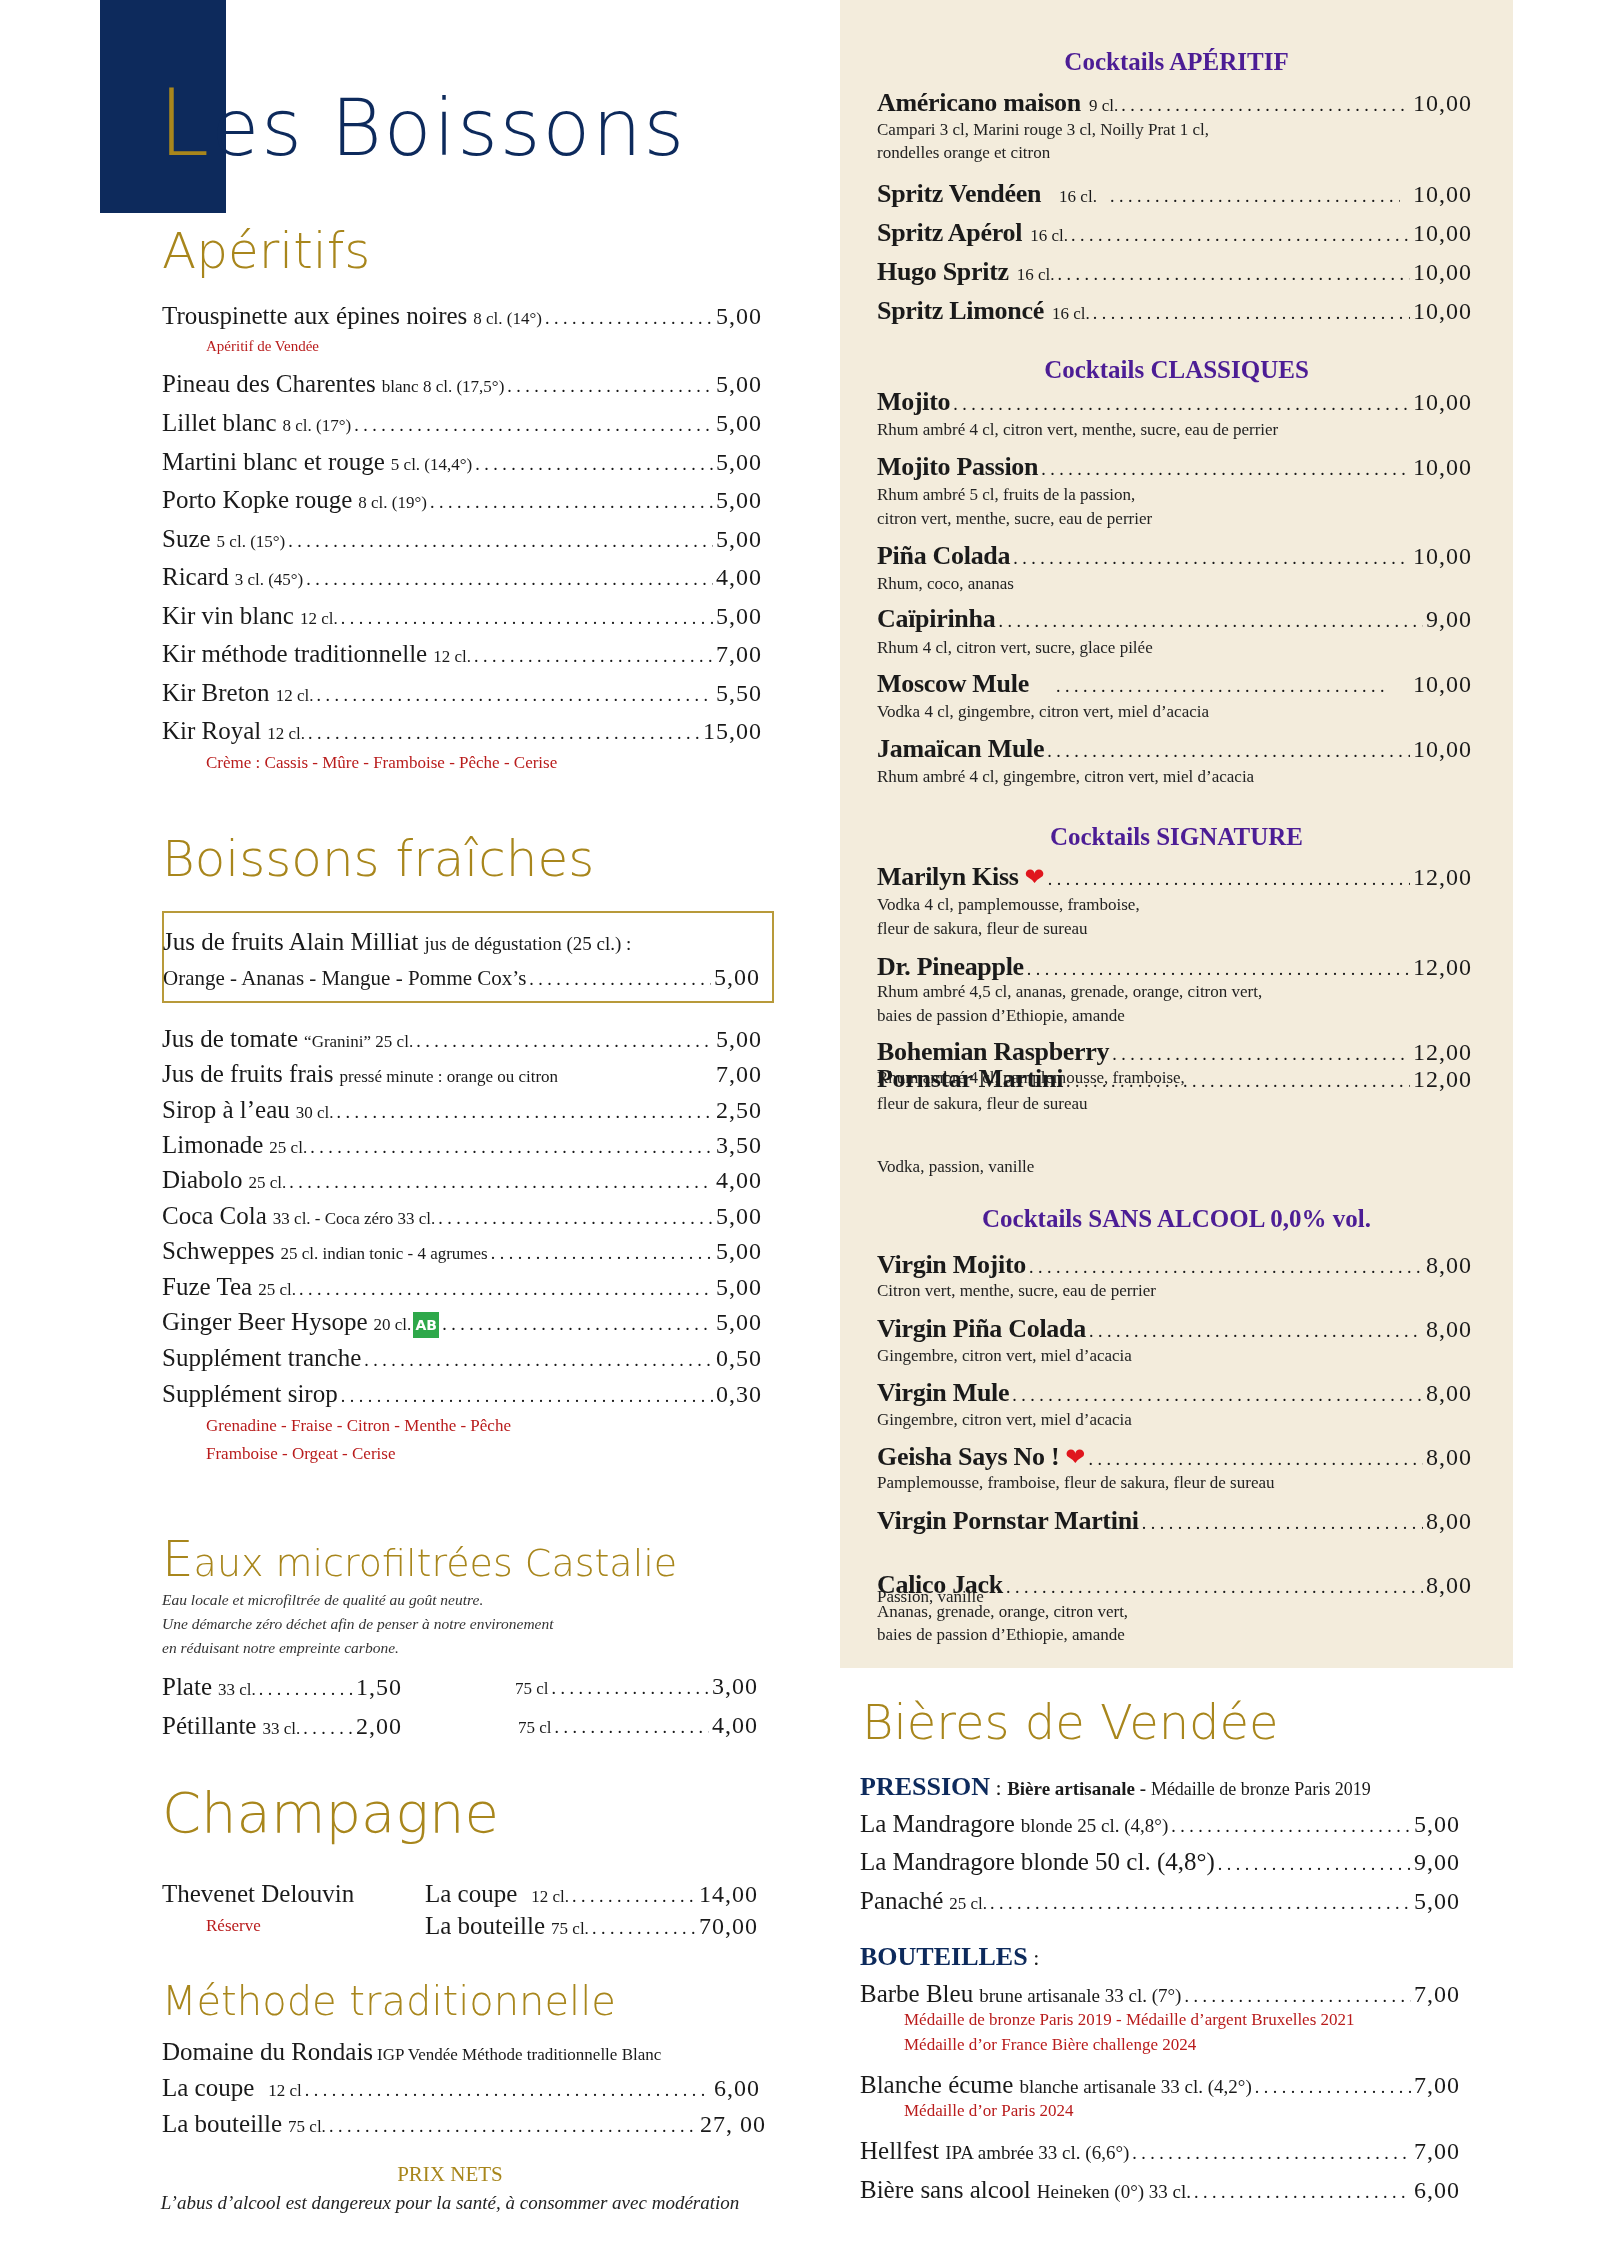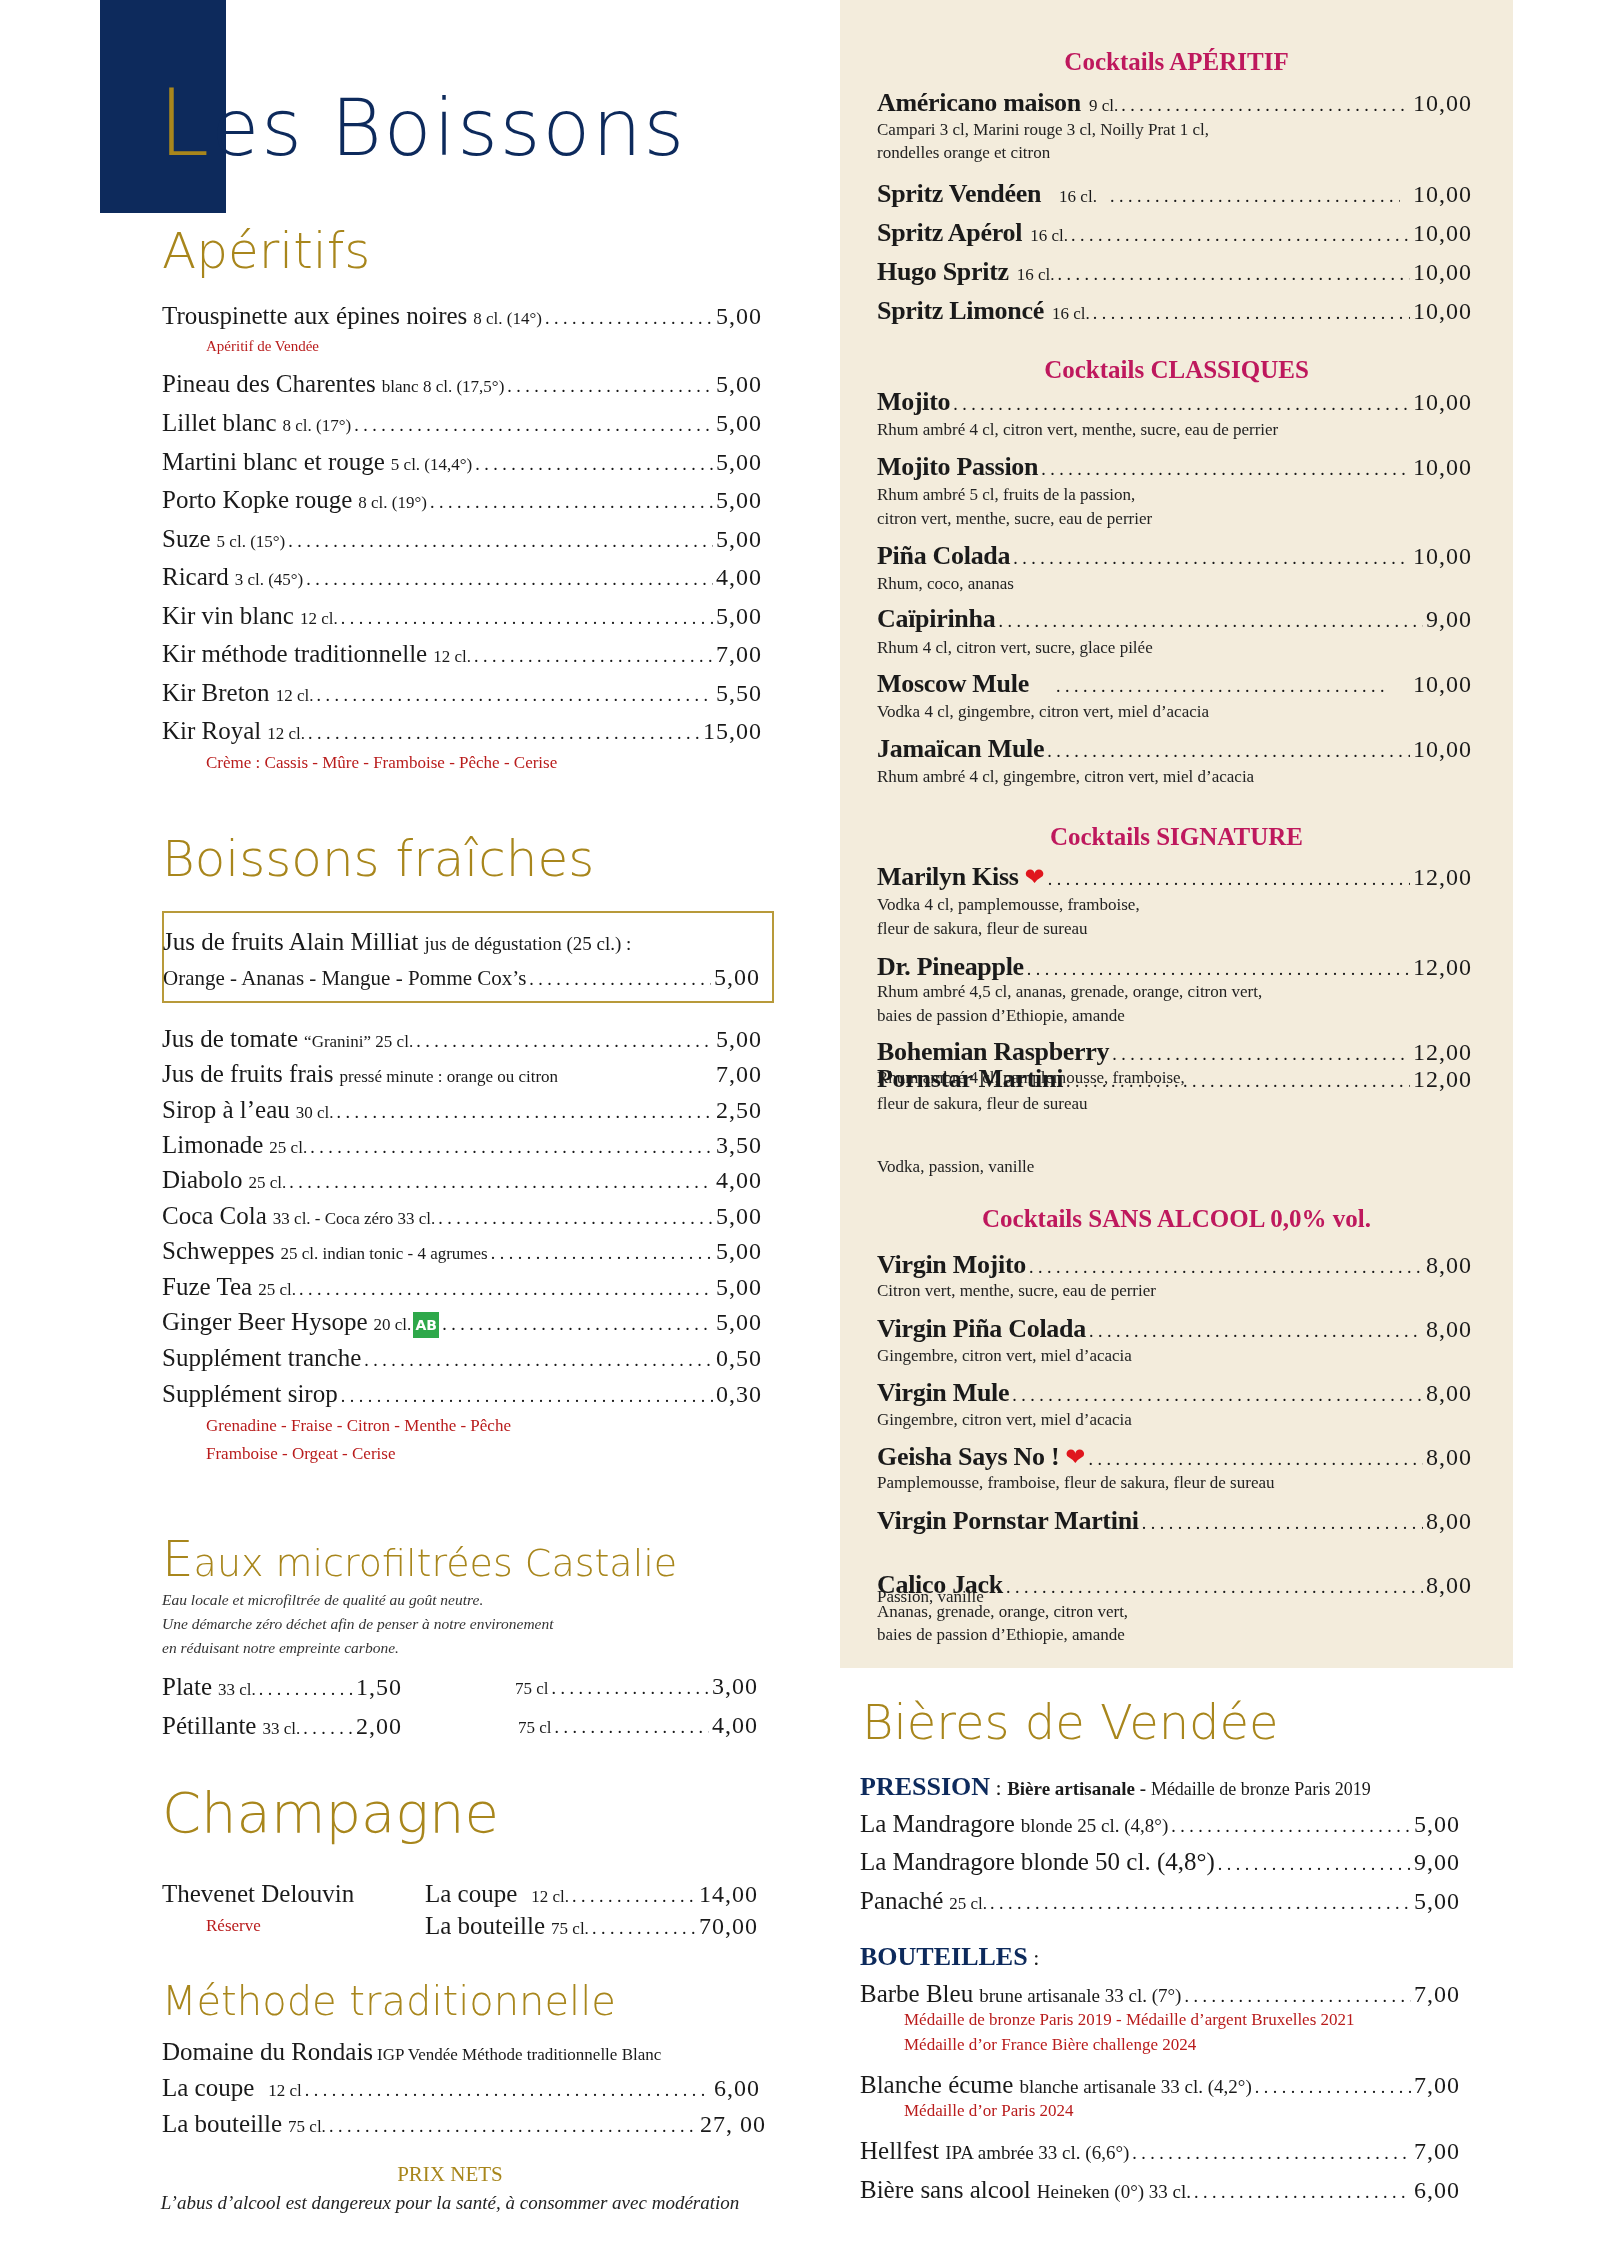--- a/index.html
+++ b/index.html
@@ -16,21 +16,21 @@
   .sub { font-size: 17px; margin-left: 6px; }
   .dots { flex: 1; overflow: hidden; font-size: 18px; letter-spacing: 4px; margin: 0 3px; color: #1a1a1a; }
   .dots::before { content: ". . . . . . . . . . . . . . . . . . . . . . . . . . . . . . . . . . . . . . . . . . . . . . . . . . . . . . . . . . . . . . . . . . . . . . . . . . . . . . . . . . . . . ."; letter-spacing: 0; }
   .price { font-size: 24px; letter-spacing: 1px; }
   .note { position: absolute; font-size: 17px; color: #b91c1c; white-space: nowrap; margin-left: 44px; }
   .italic-note { position: absolute; font-size: 15.5px; font-style: italic; color: #333; white-space: nowrap; }
 
   .milliat-box { position: absolute; left: 162px; top: 911px; width: 612px; height: 92px; border: 2px solid #b89a3a; }
 
   .right-panel { position: absolute; left: 840px; top: 0; width: 673px; height: 1668px; background: #f3ecdc; }
-  .cat-h { position: absolute; left: 840px; width: 673px; text-align: center; font-size: 25px; font-weight: bold; color: #be185d; white-space: nowrap; }
+  .cat-h { position: absolute; left: 840px; width: 673px; text-align: center; font-size: 25px; font-weight: bold; color: #4c1d95; white-space: nowrap; }
   .rrow { position: absolute; left: 877px; width: 595px; display: flex; align-items: baseline; white-space: nowrap; }
   .rname { font-size: 26px; font-weight: bold; letter-spacing: -0.3px; }
   .rsub { font-size: 17px; margin-left: 8px; }
   .rdesc { position: absolute; left: 877px; font-size: 17px; color: #222; white-space: nowrap; line-height: 20px; }
   .heart { color: #e0161e; font-size: 24px; margin-left: 6px; }
 
   .ab-badge { display: inline-block; width: 26px; height: 26px; background: #2ea84a; color: #fff; font-family: "DejaVu Sans", sans-serif; font-size: 14px; font-weight: bold; text-align: center; line-height: 26px; margin-left: 2px; }
 
   .beer-h { position: absolute; left: 860px; font-size: 22px; white-space: nowrap; }
   .beer-h .blue { color: #0d2a5c; font-weight: bold; font-size: 26px; }

